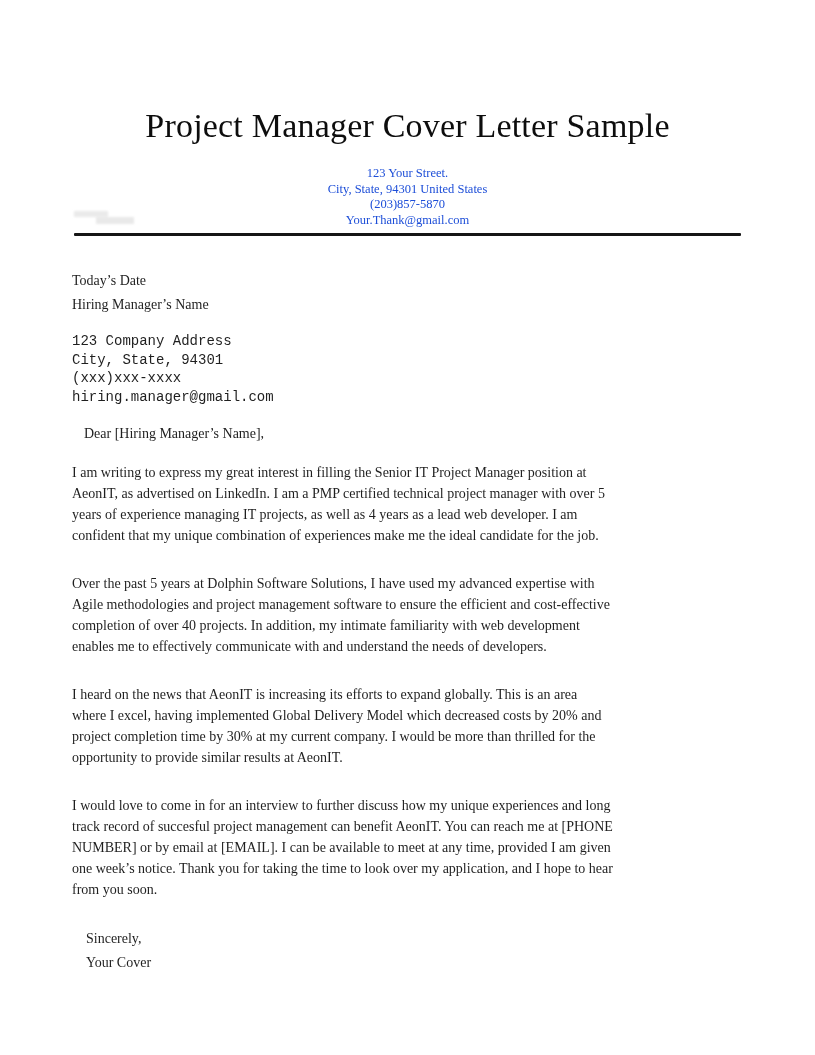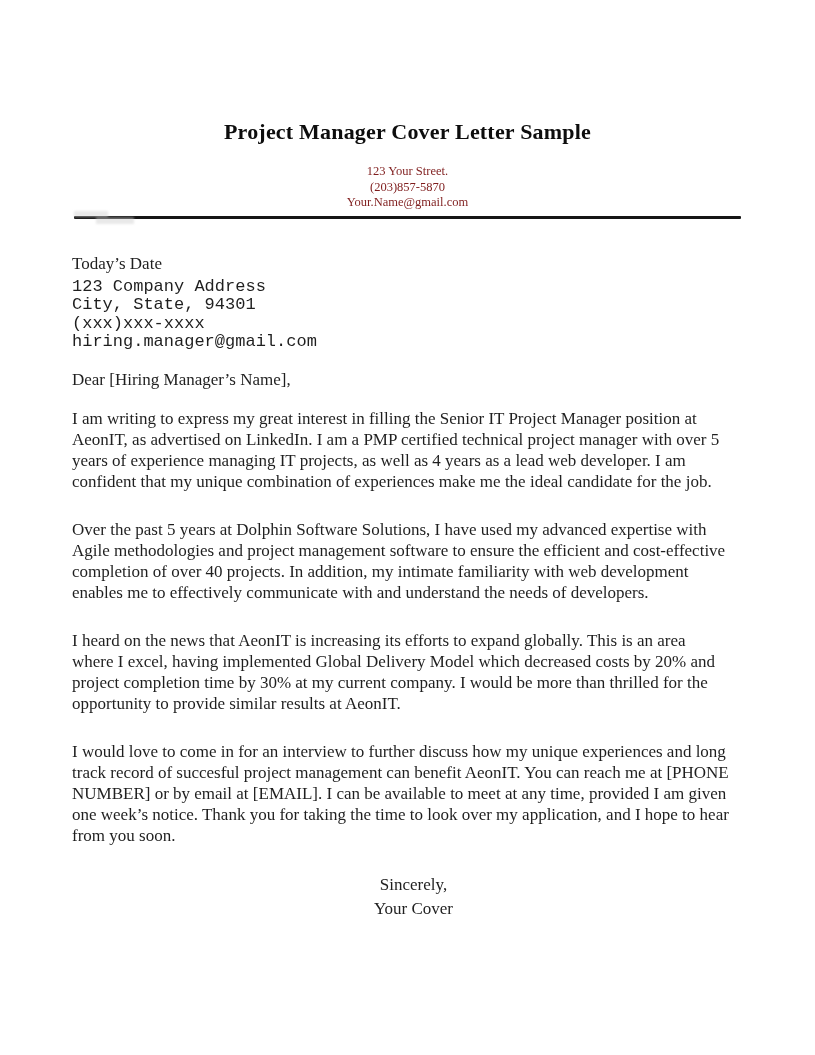--- a/index.html
+++ b/index.html
@@ -14,32 +14,32 @@
     background: #ffffff;
     overflow: hidden;
     font-family: "Liberation Serif", "DejaVu Serif", serif;
     color: #1f1f1f;
   }
   .doc-header {
     text-align: center;
     padding-top: 99px;
   }
   .doc-title {
-    font-size: 22px;
+    font-size: 34px;
     line-height: 33px;
-    font-weight: bold;
+    font-weight: normal;
     color: #0d0d0d;
     letter-spacing: 0.2px;
-    margin: 16px;
+    margin: 10px;
   }
   .header-address {
-    margin-top: 10px;
+    margin-top: 24px;
     font-size: 12.5px;
     line-height: 15.5px;
-    color: #7f1d1d;
+    color: #1d4ed8;
   }
   .rule {
     width: 667px;
     height: 3px;
     background: #161616;
     margin: 5px auto 0 auto;
     border-radius: 1px;
   }
   
   .artifact {
@@ -55,73 +55,74 @@
   .artifact.two {
     left: 96px;
     top: 217px;
     width: 38px;
     height: 7px;
     background: #cfcfcf;
     opacity: 0.45;
   }
   .letter {
     margin: 35px 60px 0 72px;
-    font-size: 17px;
+    font-size: 14px;
     line-height: 21px;
   }
   .date-line {
     margin: 0 0 5px 0;
     line-height: 19px;
   }
   .manager-line {
     margin: 0 0 18px 0;
     line-height: 19px;
   }
   .company-block {
     margin: 0 0 18px 0;
     line-height: 18.5px;
     white-space: pre-line;
     font-family: Liberation Mono, monospace;
   }
   .salutation {
-    margin: 0 0 19px 0;
+    margin: 0 0 19px 12px;
     line-height: 19px;
   }
   .paragraph {
     margin: 16px 0 27px 0;
     white-space: pre-line;
   }
   .closing {
     margin: 14px;
     line-height: 24px;
-    text-align: center;
   }
 </style>
 </head>
 <body>
 
 <div class="page">
 
   <div class="doc-header">
     <h1 class="doc-title">Project Manager Cover Letter Sample</h1>
     <div class="header-address">
       <div>123 Your Street.</div>
+      <div>City, State, 94301 United States</div>
       <div>(203)857-5870</div>
-      <div>Your.Name@gmail.com</div>
+      <div>Your.Thank@gmail.com</div>
     </div>
     <div class="rule"></div>
   </div>
 
   <div class="artifact"></div>
   <div class="artifact two"></div>
 
   <div class="letter">
 
     <p class="date-line">Today’s Date</p>
 
+    <p class="manager-line">Hiring Manager’s Name</p>
 
     <p class="company-block">123 Company Address
 City, State, 94301
 (xxx)xxx-xxxx
 hiring.manager@gmail.com</p>
 
     <p class="salutation">Dear [Hiring Manager’s Name],</p>
 
     <p class="paragraph">I am writing to express my great interest in filling the Senior IT Project Manager position at
 AeonIT, as advertised on LinkedIn. I am a PMP certified technical project manager with over 5

